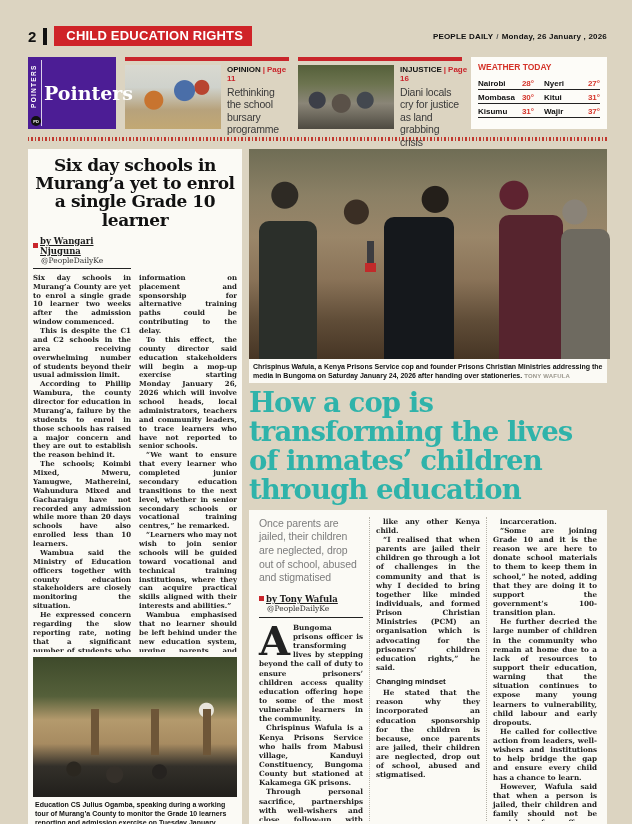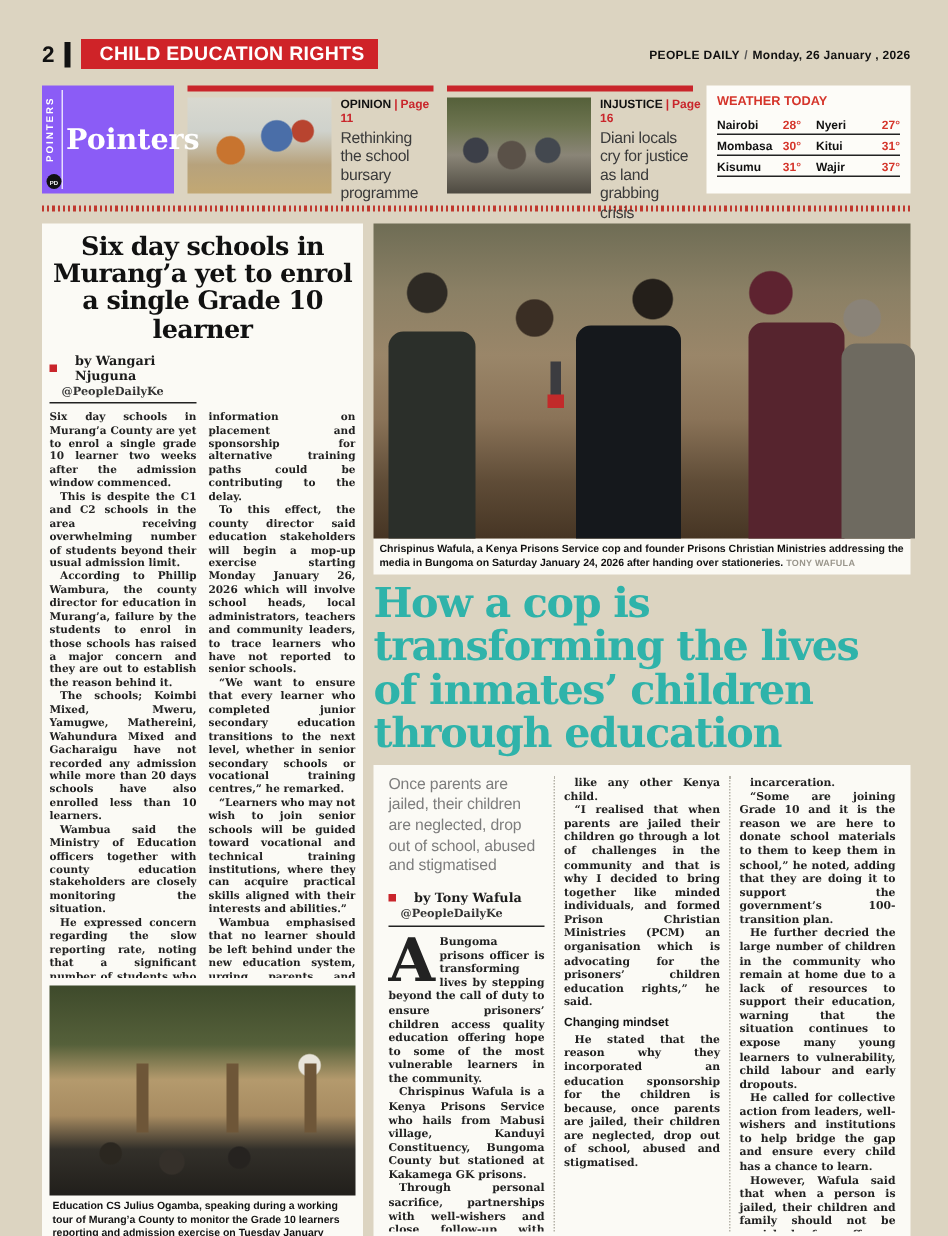--- a/index.html
+++ b/index.html
@@ -9,21 +9,21 @@
   .masthead-row{display:flex;align-items:center;gap:7px;padding:26px 25px 0 28px;}
   .page-num{font:bold 15px "Liberation Sans",sans-serif;color:#111;}
   .vbar{width:4px;height:17px;background:#111;}
   .section-banner{background:#cf2328;color:#fff;font:bold 13px "Liberation Sans",sans-serif;
                   padding:2px 9px 3px 12px;letter-spacing:.2px;}
   .mast-spacer{flex:1;}
   .masthead-right{font:bold 8px "Liberation Sans",sans-serif;color:#111;letter-spacing:.2px;}
   .masthead-right .slash{color:#555;margin:0 3px;}
   
   .pointers-row{display:flex;gap:9px;margin:11px 25px 0 28px;height:72px;}
-  .pointers-box{position:relative;width:88px;background:#8b5cf6;flex:none;}
+  .pointers-box{position:relative;width:88px;background:#4c1d95;flex:none;}
   .pointers-vlabel{position:absolute;left:2px;top:3px;color:#fff;
      font:bold 6.5px "Liberation Sans",sans-serif;letter-spacing:1.3px;
      writing-mode:vertical-rl;transform:rotate(180deg);height:52px;text-align:center;}
   .pointers-vline{position:absolute;left:13px;top:3px;bottom:3px;width:1px;background:rgba(255,255,255,.8);}
   .pointers-logo{position:absolute;left:3px;bottom:3px;width:10px;height:10px;border-radius:50%;
      background:#111;color:#fff;font:bold 4px "Liberation Sans",sans-serif;
      display:flex;align-items:center;justify-content:center;}
   .pointers-title{position:absolute;left:16px;right:3px;top:50%;transform:translateY(-50%);
      color:#fff;font-weight:bold;font-size:19px;text-align:center;}
   .pointer{flex:1;display:flex;flex-direction:column;min-width:0;}
@@ -57,24 +57,24 @@
   
   .dotted-rule{height:4px;margin:8px 25px 0 28px;
      background:repeating-linear-gradient(90deg,#c0392f 0 1.5px,transparent 1.5px 3.5px);}
   
   .content{display:flex;gap:7px;padding:8px 25px 0 28px;align-items:flex-start;}
   
   .left-article{width:214px;flex:none;background:#fbfaf5;padding:5px 5px 0 5px;box-sizing:border-box;}
   .left-headline{font-weight:bold;font-size:17px;line-height:1.07;text-align:center;
      letter-spacing:-.4px;color:#111;margin:2px 0 7px 0;}
   .byline-block{width:98px;padding-bottom:3px;border-bottom:1.5px solid #222;margin-bottom:5px;}
-  .byline-line{display:flex;align-items:center;gap:12px;}
+  .byline-line{display:flex;align-items:center;gap:2px;text-decoration:underline;}
   .byline-sq{width:5px;height:5px;background:#c9252b;flex:none;}
   .byline-name{font-weight:bold;font-size:8.5px;}
-  .byline-handle{font-weight:bold;font-size:7.5px;color:#333;margin-left:8px;}
+  .byline-handle{font-weight:normal;font-size:7.5px;color:#333;margin-left:8px;}
   .left-cols{display:flex;gap:8px;}
   .np-col{width:98px;height:378px;overflow:hidden;}
   .np-col p, .main-col p{margin:0;font-size:7px;line-height:1.27;text-align:justify;
      text-indent:7px;color:#222;font-weight:bold;}
   .np-col p.noindent, .main-col p.noindent{text-indent:0;}
   .left-photo{height:140px;margin-top:5px;position:relative;background:
      radial-gradient(circle at 85% 38%, #e8e4da 0 7px, transparent 8px),
      radial-gradient(circle at 20% 80%, #2b2720 0 7px, transparent 8px),
      radial-gradient(circle at 40% 84%, #35302a 0 8px, transparent 9px),
      radial-gradient(circle at 62% 82%, #262320 0 7px, transparent 8px),

